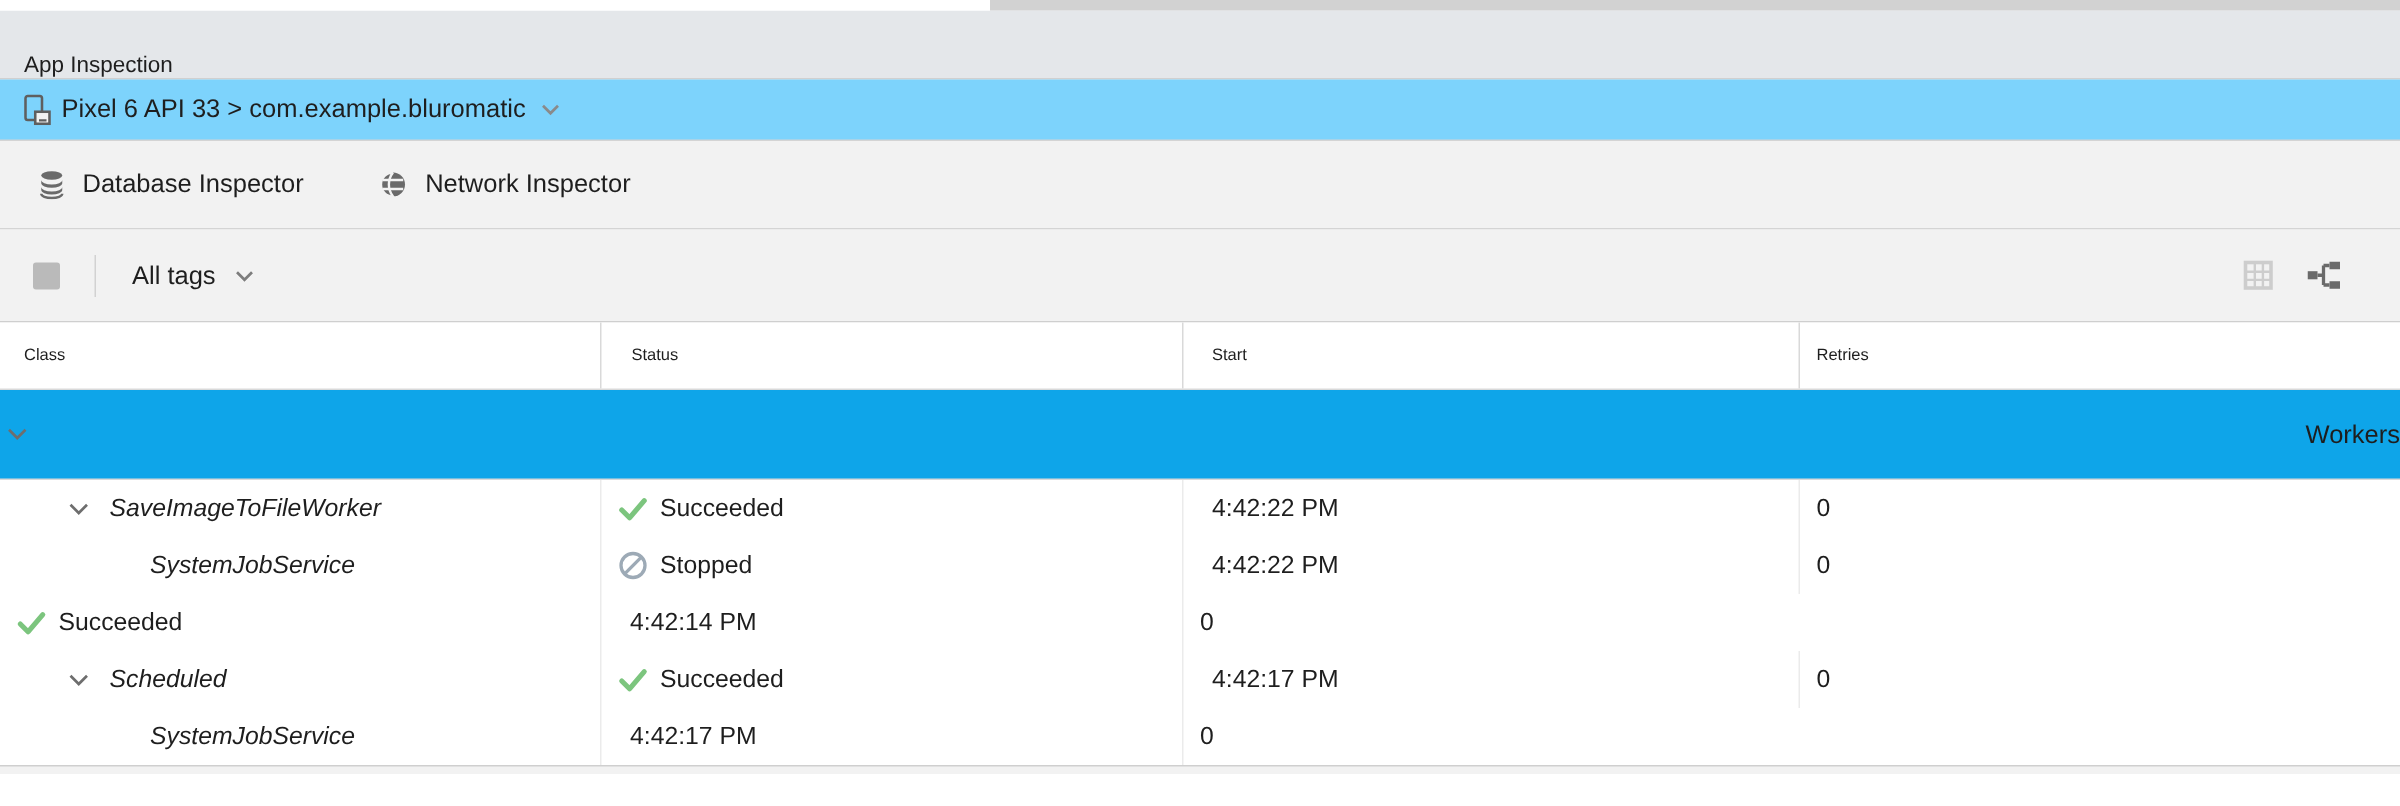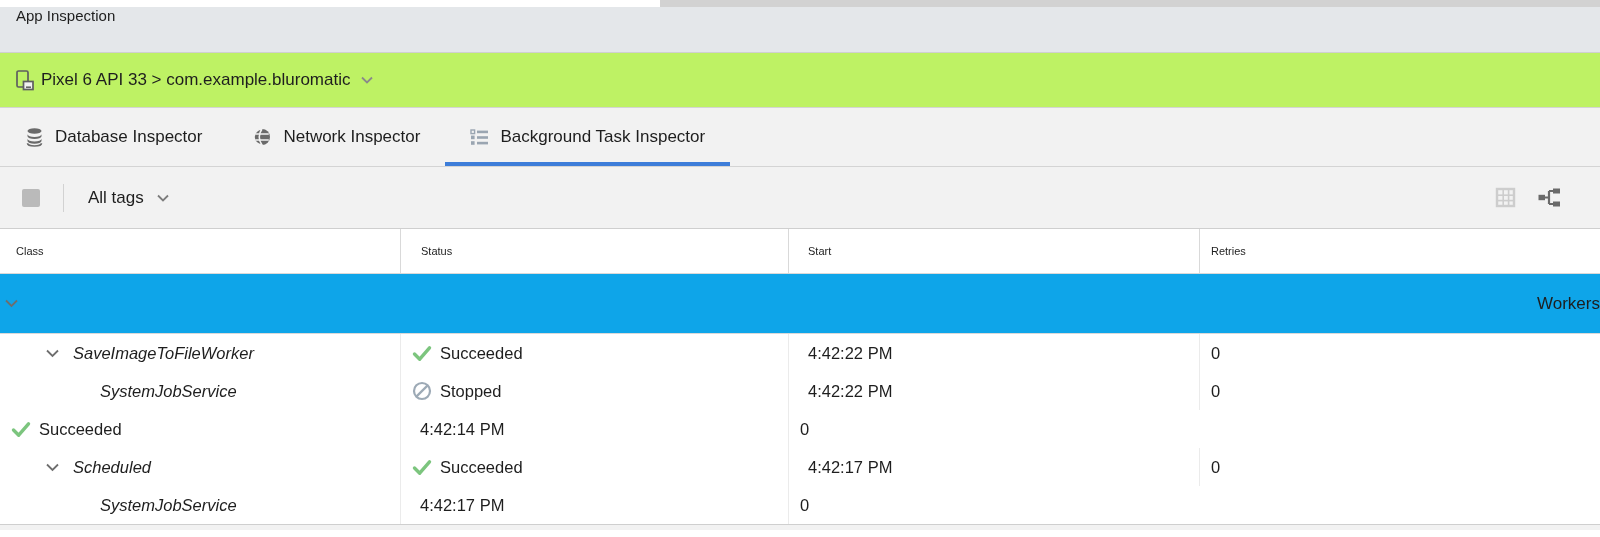--- a/index.html
+++ b/index.html
@@ -6,24 +6,24 @@
   html,body { width:1600px; height:537px; overflow:hidden; }
   body { font-family:"Liberation Sans","DejaVu Sans",sans-serif; color:#1e1e1e; background:#fff; }
 
   
   .top-strip { height:7px; display:flex; }
   .top-strip .ts-left { width:660px; background:#ffffff; }
   .top-strip .ts-right { flex:1; background:#d2d2d2; }
 
   
   .app-bar { height:46px; background:#e4e7ea; border-bottom:1px solid #d0d0d0;
-             display:flex; align-items:flex-start; padding-left:16px; font-size:15px; }
-
-  
-  .device-row { height:55px; background:#bef264; border-bottom:1px solid #d4d4d4;
+             display:flex; align-items:flex-end; padding-left:16px; font-size:15px; }
+
+  
+  .device-row { height:41px; background:#7dd3fc; border-bottom:1px solid #d4d4d4;
                 display:flex; align-items:center; padding-left:13px; font-size:17px; }
   .device-row .dev-icon { margin-right:5px; display:flex; }
   .device-row .chev { margin-left:10px; display:flex; }
 
   
   .tabs-row { height:59px; background:#f2f2f2; border-bottom:1px solid #d4d4d4;
               display:flex; align-items:stretch; padding-left:0; }
   .tab { position:relative; display:flex; align-items:center; gap:11px;
          padding:0 25px; font-size:17px; cursor:default; }
   .tab .tab-icon { display:flex; }
@@ -115,33 +115,20 @@
   <div class="tab">
     <span class="tab-icon">
       <svg width="20" height="20" viewBox="0 0 20 20">
         <circle cx="10" cy="10" r="8" fill="#6a6a6a"></circle>
         <path d="M10 2 a8 8 0 0 0 0 16 a13 13 0 0 1 0 -16" fill="none" stroke="#f2f2f2" stroke-width="1.6"></path>
         <path d="M3.2 7 h13.6 M3.2 13 h13.6" stroke="#f2f2f2" stroke-width="1.6"></path>
       </svg>
     </span>
     <span>Network Inspector</span>
   </div>
-  <div class="tab active">
-    <span class="tab-icon">
-      <svg width="19" height="18" viewBox="0 0 19 18">
-        <rect x="1" y="2" width="3.6" height="3.6" fill="none" stroke="#9aa5b1" stroke-width="1.4"></rect>
-        <rect x="7" y="2.6" width="11" height="2.6" fill="#9aa5b1"></rect>
-        <rect x="1" y="7.6" width="3.6" height="3.6" fill="#9aa5b1"></rect>
-        <rect x="7" y="8.2" width="11" height="2.6" fill="#9aa5b1"></rect>
-        <rect x="1" y="13.2" width="3.6" height="3.6" fill="#9aa5b1"></rect>
-        <rect x="7" y="13.8" width="11" height="2.6" fill="#9aa5b1"></rect>
-      </svg>
-    </span>
-    <span>Background Task Inspector</span>
-  </div>
 </div>
 
 <div class="toolbar">
   <span class="stop-btn"></span>
   <span class="tb-sep"></span>
   <span class="tags-dd">
     <span>All tags</span>
     <svg width="14" height="10" viewBox="0 0 14 10">
       <polyline points="2,2.5 7,7.5 12,2.5" fill="none" stroke="#7d7d7d" stroke-width="1.8"></polyline>
     </svg>

